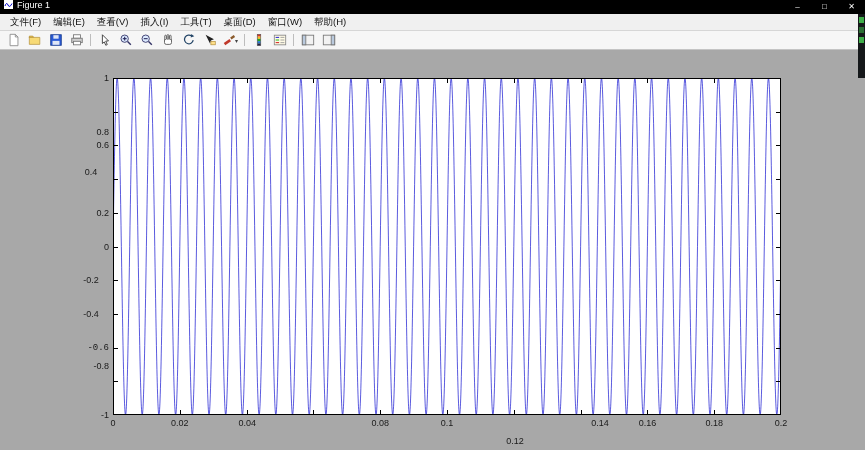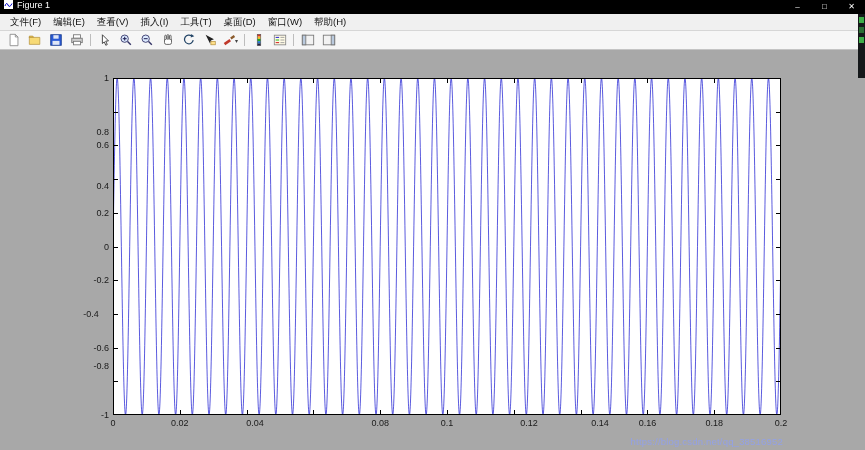--- a/index.html
+++ b/index.html
@@ -268,45 +268,44 @@
           <line x1="1" y1="67.5" x2="5" y2="67.5" stroke="#000" shape-rendering="crispEdges"></line>
           <line x1="667" y1="67.5" x2="663" y2="67.5" stroke="#000" shape-rendering="crispEdges"></line>
           <line x1="1" y1="34.5" x2="5" y2="34.5" stroke="#000" shape-rendering="crispEdges"></line>
           <line x1="667" y1="34.5" x2="663" y2="34.5" stroke="#000" shape-rendering="crispEdges"></line>
           <line x1="1" y1="0.5" x2="5" y2="0.5" stroke="#000" shape-rendering="crispEdges"></line>
           <line x1="667" y1="0.5" x2="663" y2="0.5" stroke="#000" shape-rendering="crispEdges"></line>
         </svg>
       <div class="ytick-labels" id="ytick-labels">
           <div class="lbl" style="top: 332px;">-1</div>
           <div class="lbl" style="top: 283px;">-0.8</div>
-          <div class="lbl" style="top: 264.6px;">-0.6</div>
+          <div class="lbl" style="top: 264.6px; font-family: Liberation Mono, monospace;">-0.6</div>
           <div class="lbl" style="top: 230.9px; text-align: center;">-0.4</div>
-          <div class="lbl" style="top: 197.2px;">-0.2</div>
+          <div class="lbl" style="top: 197.2px; text-align: center;">-0.2</div>
           <div class="lbl" style="top: 163.5px;">0</div>
           <div class="lbl" style="top: 129.8px;">0.2</div>
-          <div class="lbl" style="top: 103px;">0.4</div>
+          <div class="lbl" style="top: 89px; text-align: center;">0.4</div>
           <div class="lbl" style="top: 62.4px;">0.6</div>
           <div class="lbl" style="top: 28.7px; margin-top: 20px;">0.8</div>
           <div class="lbl" style="top: -5px;">1</div>
         </div>
       <div class="xtick-labels" id="xtick-labels">
           <div class="lbl" style="left: -17px;">0</div>
           <div class="lbl" style="left: 49.8px;">0.02</div>
-          <div class="lbl" style="left: 125px;">0.04</div>
+          <div class="lbl" style="left: 109px; text-align: right;">0.04</div>
           <div class="lbl" style="left: 183.4px; margin-top: 32px;">0.06</div>
           <div class="lbl" style="left: 250.2px;">0.08</div>
           <div class="lbl" style="left: 317px;">0.1</div>
-          <div class="lbl" style="left: 399px;">0.12</div>
+          <div class="lbl" style="left: 385px; margin-top: 18px;">0.12</div>
           <div class="lbl" style="left: 470px;">0.14</div>
           <div class="lbl" style="left: 517.4px;">0.16</div>
           <div class="lbl" style="left: 584.2px;">0.18</div>
           <div class="lbl" style="left: 651px;">0.2</div>
         </div>
     </div>
-    <div class="watermark" style="color: rgb(147, 161, 230);">https://blog.csdn.net/qq_38516952</div>
   </div>
 
   <div class="edge-strip">
     <div class="edge-dot"></div>
     <div class="edge-dot dim"></div>
     <div class="edge-dot"></div>
   </div>
 
 </div>
 

